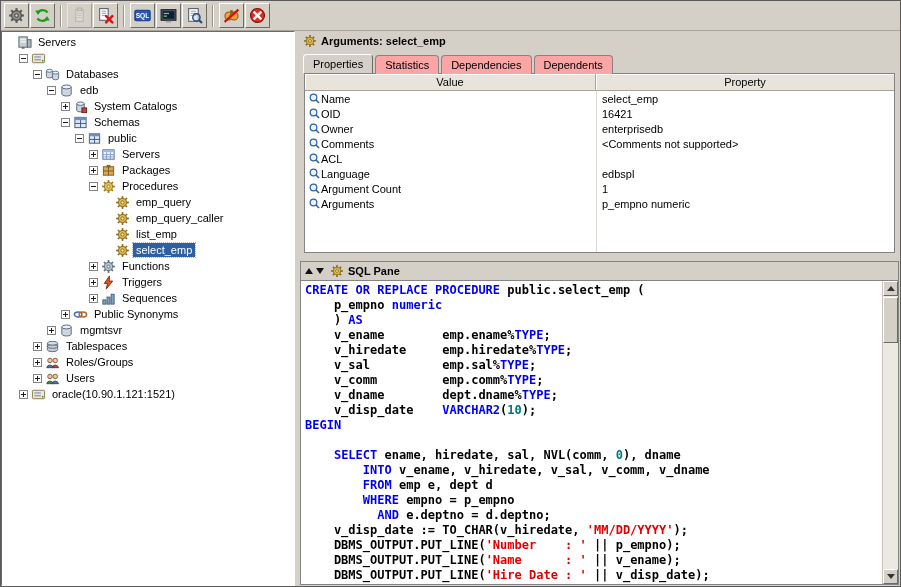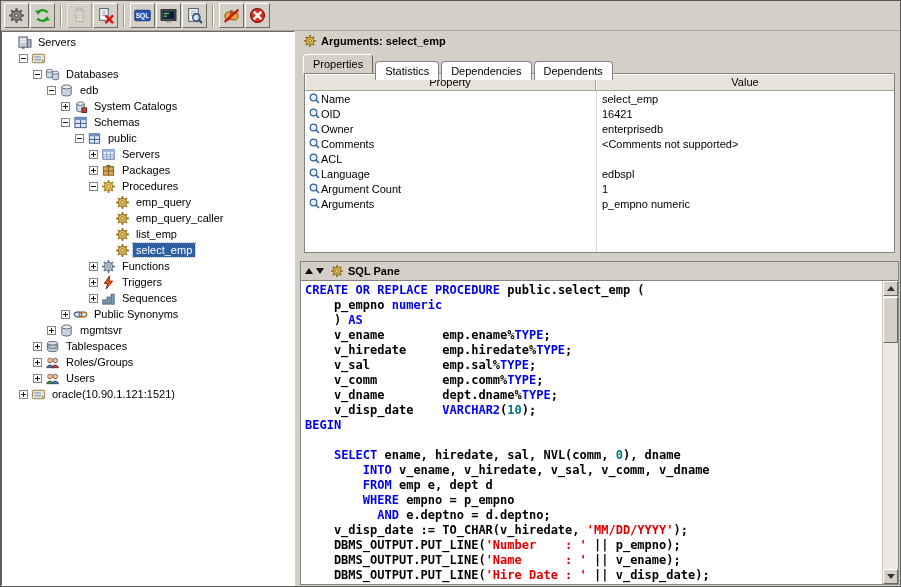--- a/index.html
+++ b/index.html
@@ -28,21 +28,21 @@
   .t-ic{width:15px;height:15px;flex:0 0 15px;margin-right:3px}
   .tlab{padding:1px 3px}
   .tlab-sel{background:#2e5fa3;color:#fff;outline:1px dotted #9db6dd}
   .hsplit{width:4px;flex:0 0 4px;background:#d4d0c8;cursor:col-resize}
 
   
   .right{flex:1;display:flex;flex-direction:column;min-width:0}
   .proc-header{height:20px;flex:0 0 20px;display:flex;align-items:center;gap:4px;padding:0 4px;font-weight:bold}
   .ph-ic{width:14px;height:14px}
   .tabs{height:22px;flex:0 0 22px;display:flex;align-items:flex-end;padding-left:4px}
-  .tab{padding:3px 9px;border:1px solid #848484;border-bottom:none;border-radius:4px 4px 0 0;background:#ffffff;margin-right:2px;position:relative;top:7px;cursor:pointer}
+  .tab{padding:3px 9px;border:1px solid #848484;border-bottom:none;border-radius:4px 4px 0 0;background:#fca5a5;margin-right:2px;position:relative;top:1px;cursor:pointer}
   .tab.active{background:#d4d0c8;border-color:#fff #6d6a63 #d4d0c8 #fff;top:0;z-index:2}
 
   
   .props{flex:0 0 180px;margin:0 5px;border:1px solid #848484;background:#fff;display:flex;flex-direction:column;overflow:hidden}
   .props-head{display:grid;grid-template-columns:49.4% 1fr;flex:0 0 17px}
   .ph-cell{background:#e8e4dc;border-right:1px solid #a8a49c;border-bottom:1px solid #a8a49c;box-shadow:inset 1px 1px 0 #fff;text-align:center;line-height:16px;cursor:pointer}
   .ph-cell:last-child{border-right:none}
   .props-body{flex:1;position:relative;overflow:hidden}
   .props-body::after{content:"";position:absolute;left:49.4%;top:0;bottom:0;width:1px;background:#dcd9d2}
   .prow{display:grid;grid-template-columns:49.4% 1fr;height:15px;align-items:center;cursor:default}
@@ -575,22 +575,22 @@
 
       <div class="tabs">
           <span class="tab active">Properties</span>
           <span class="tab">Statistics</span>
           <span class="tab">Dependencies</span>
           <span class="tab">Dependents</span>
         </div>
 
       <div class="props">
         <div class="props-head">
+          <div class="ph-cell">Value</div>
           <div class="ph-cell">Property</div>
-          <div class="ph-cell">Value</div>
         </div>
         <div class="props-body">
             <div class="prow">
               <span class="pcell p1">
                 <span class="ic p-ic">
                   <svg viewBox="0 0 16 16">
                     <circle cx="6.8" cy="6.8" r="4.1" fill="#eaf2fb" stroke="#31639f" stroke-width="1.5"></circle>
                     <line x1="9.8" y1="9.8" x2="13.6" y2="13.6" stroke="#31639f" stroke-width="2"></line>
                   </svg>
                 </span>

